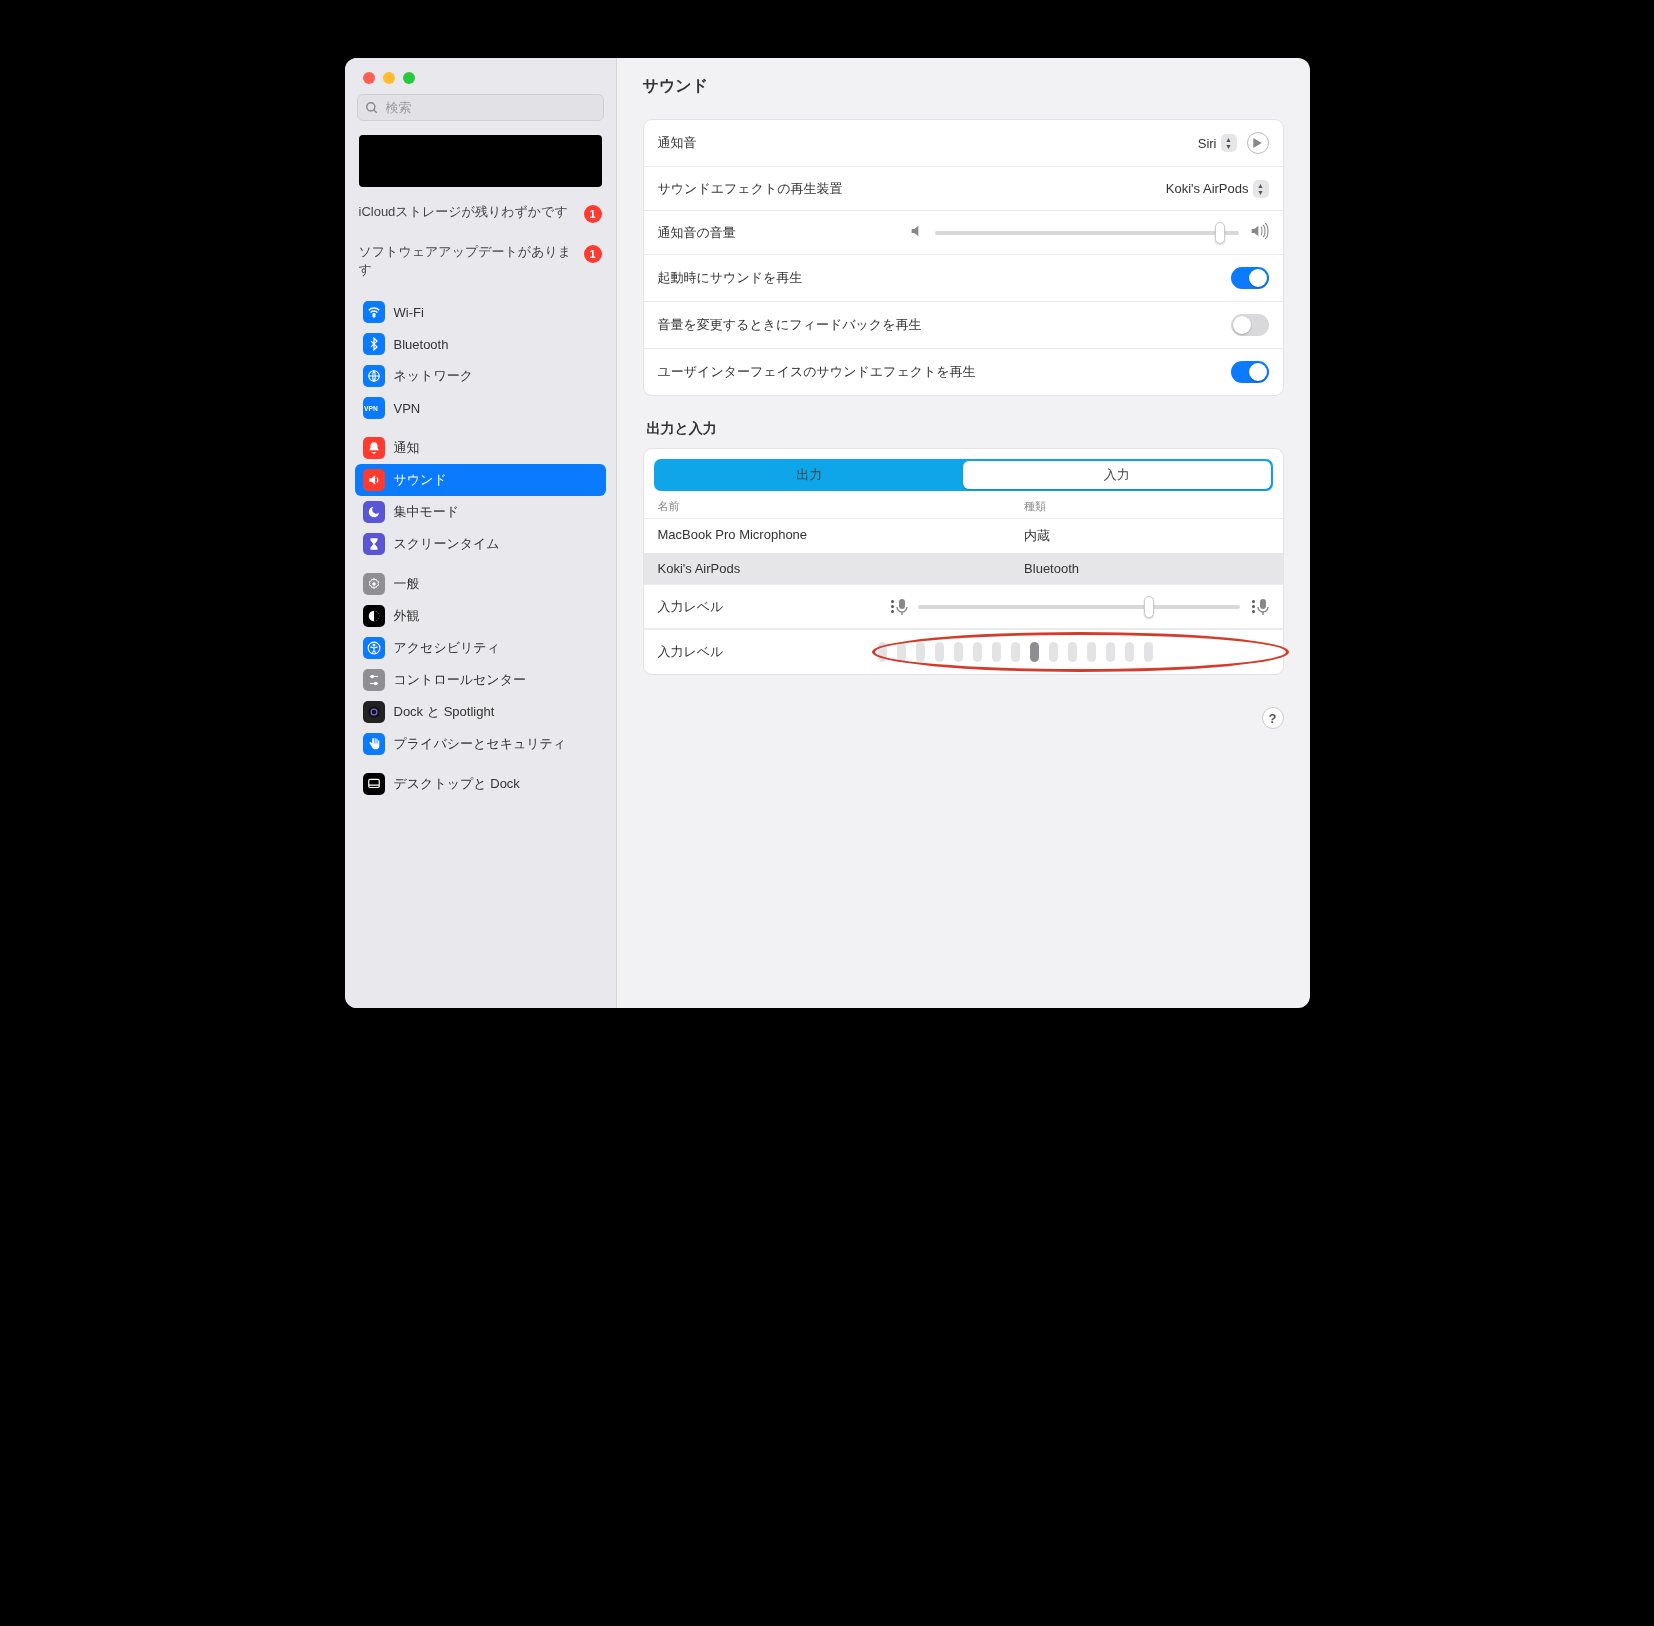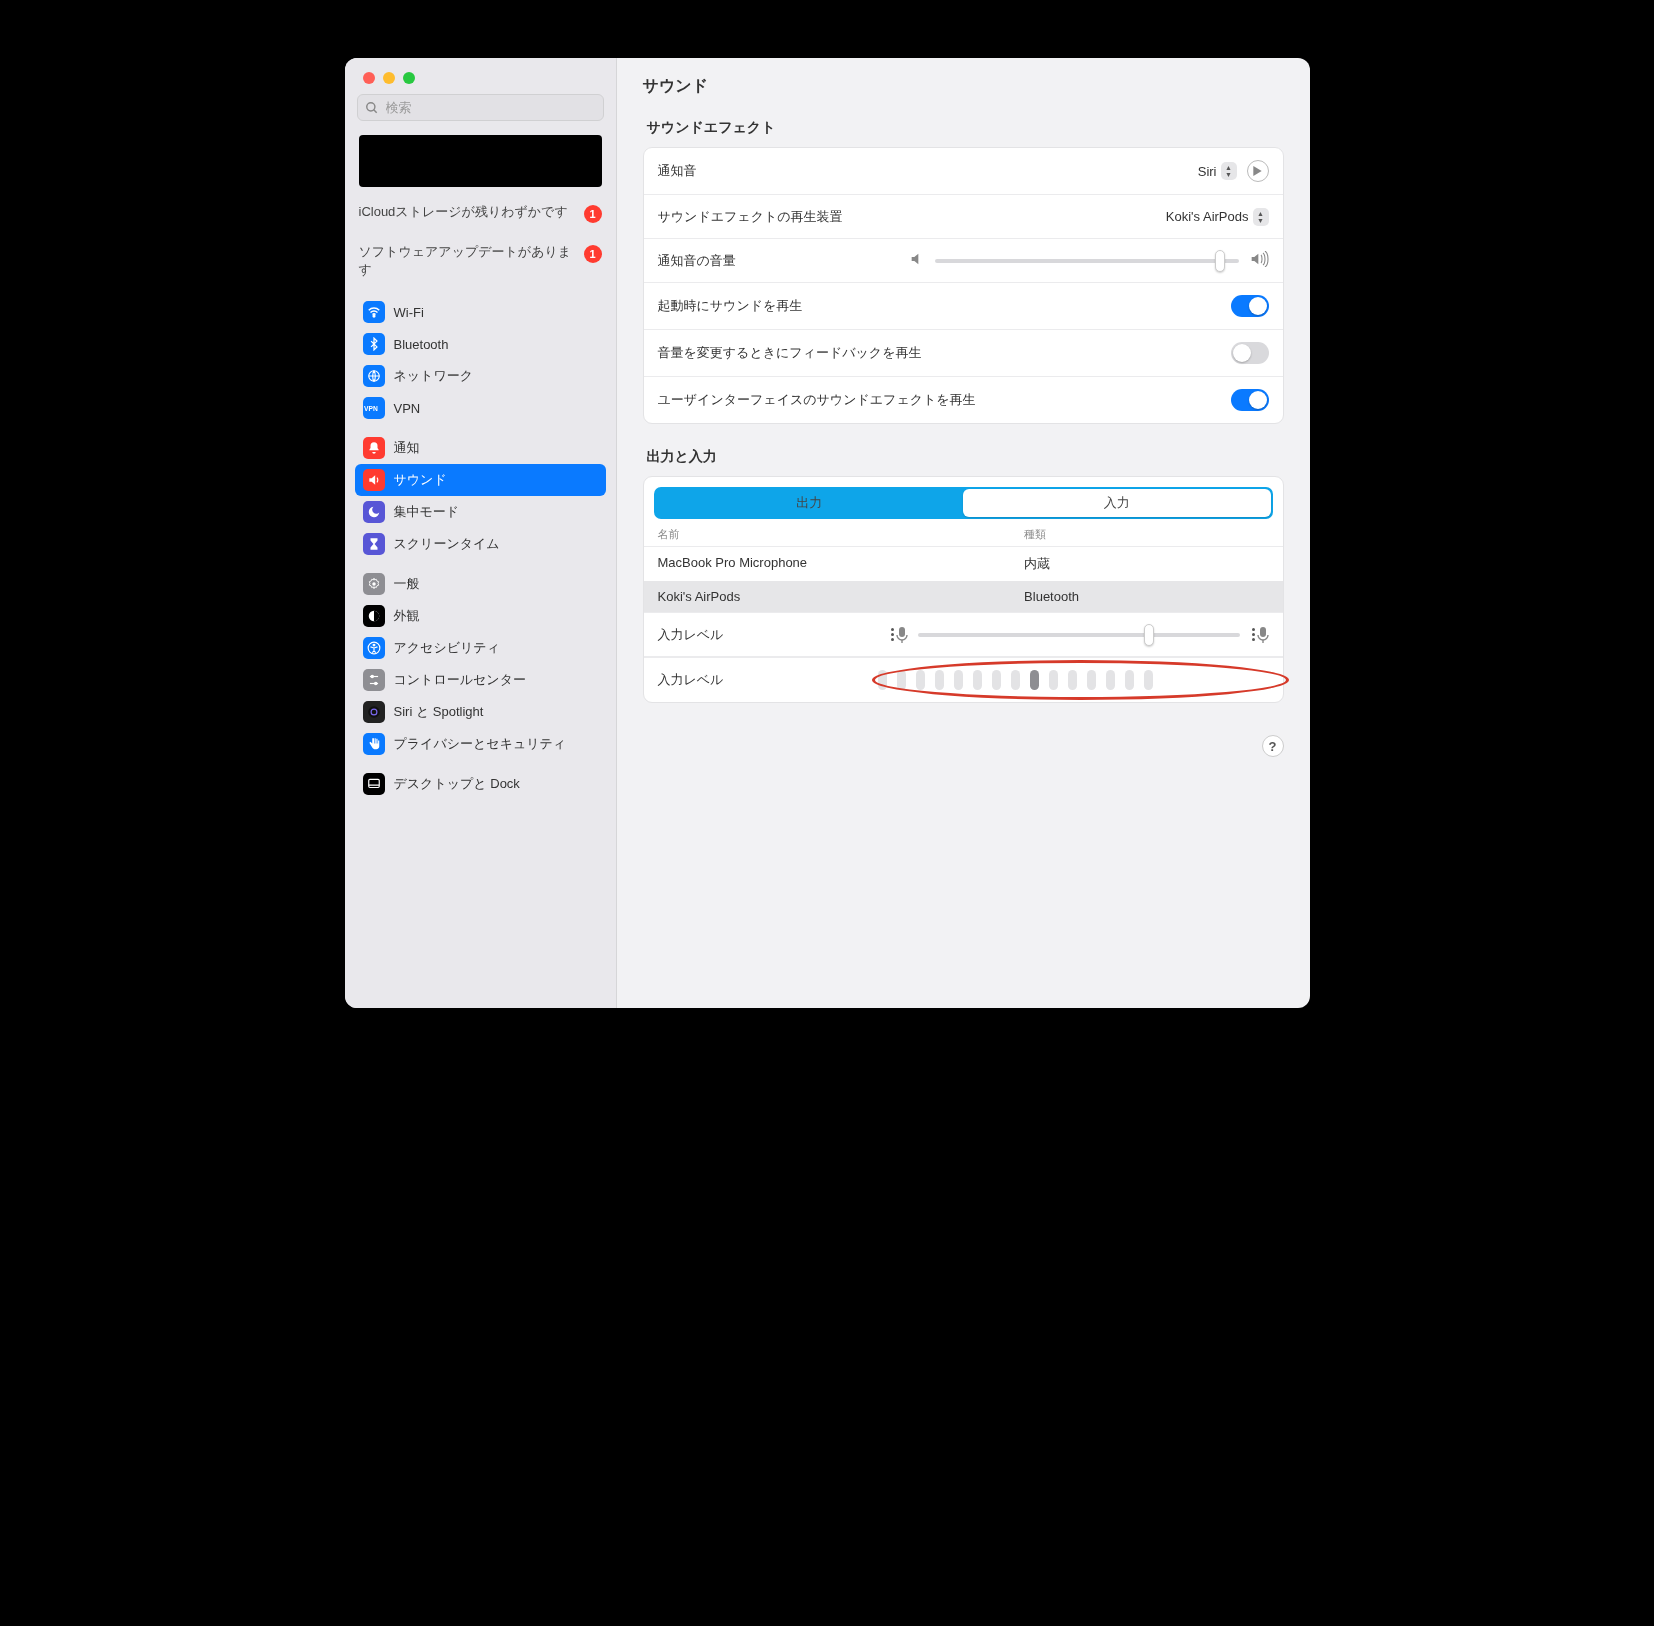--- a/index.html
+++ b/index.html
@@ -435,21 +435,21 @@
             </span>
             <span>コントロールセンター</span>
           </div>
           <div class="nav-item">
             <span class="nav-icon" style="background: rgb(34, 34, 34);">
               <svg width="14" height="14" viewBox="0 0 24 24">
                 <circle cx="12" cy="12" r="10" fill="#111"></circle>
                 <circle cx="12" cy="12" r="5" fill="none" stroke="#7b68ee" stroke-width="2"></circle>
               </svg>
             </span>
-            <span>Siri と Spotlight</span>
+            <span>Dock と Spotlight</span>
           </div>
           <div class="nav-item">
             <span class="nav-icon" style="background: rgb(10, 122, 255);">
               <svg width="14" height="14" viewBox="0 0 24 24" fill="#fff">
                 <path d="M9 2v9L6 8l-2 2 5 8c1 2 3 3 5 3h2c3 0 5-2 5-5V6h-2v5h-1V3h-2v8h-1V2h-2v9h-1V2H9z"></path>
               </svg>
             </span>
             <span>プライバシーとセキュリティ</span>
           </div>
         </div>
@@ -463,21 +463,20 @@
             </span>
             <span>デスクトップと Dock</span>
           </div>
         </div>
       </div>
   </div>
 
   <div class="main">
     <h1>サウンド</h1>
 
-    <div class="section-title">サウンドエフェクト</div>
     <div class="panel">
       <div class="row">
         <span class="label">通知音</span>
         <span class="control">
           <span class="popup">
             <span>Siri</span>
             <span class="stepper">▲<br>▼</span>
           </span>
           <span class="play-btn">
             <svg width="9" height="10" viewBox="0 0 10 12">

